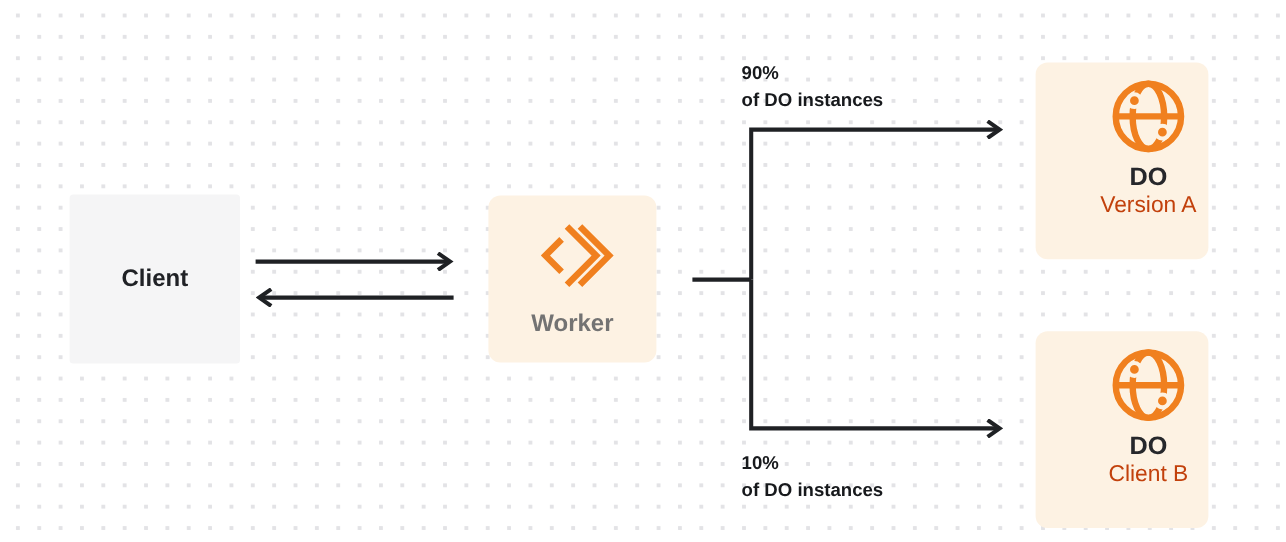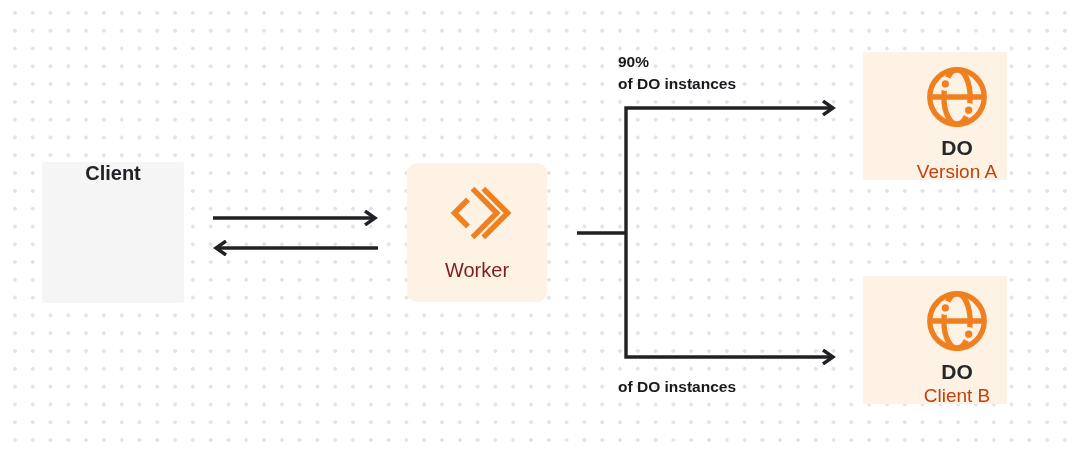--- a/index.html
+++ b/index.html
@@ -11,31 +11,31 @@
     background-image:radial-gradient(circle,#e3e3e6 1.7px,transparent 1.9px);
     background-size:17.8px 17.8px;
     background-position:6px 4px;
     font-family:"Liberation Sans",sans-serif;
     color:#1f2124;
   }
   .connectors{position:absolute;left:0;top:0;}
   .connectors line,.connectors path{stroke:#1f2124;stroke-width:3.4;fill:none;stroke-linejoin:miter;}
   .node{position:absolute;display:flex;flex-direction:column;align-items:center;box-sizing:border-box;}
   .node-client{
-    left:42px;top:162px;width:142px;height:141px;
-    background:#f5f5f6;border-radius:3px;justify-content:flex-start;
+    left:58px;top:162px;width:142px;height:141px;
+    background:#f5f5f6;border-radius:3px;justify-content:center;
   }
   .node-client .node-label{font-size:20px;font-weight:700;color:#202226;}
   .node-worker{
     left:407px;top:163px;width:140px;height:139px;
     background:#fdf2e3;border-radius:10px;padding-top:13px;
   }
-  .node-worker .node-label{font-size:20px;font-weight:400;color:#7f1d1d;margin-top:9px;}
+  .node-worker .node-label{font-size:20px;font-weight:700;color:#737373;margin-top:9px;}
   .node-do{
-    width:144px;height:128px;background:#fdf2e3;border-radius:0;padding-top:10px;padding-left:44px;
+    width:144px;height:164px;background:#fdf2e3;border-radius:10px;padding-top:10px;padding-left:44px;
   }
   .node-do-a{left:863px;top:52px;}
   .node-do-b{left:863px;top:276px;}
   .do-title{font-size:21px;font-weight:700;color:#26272b;margin-top:4px;line-height:24px;}
   .do-version{font-size:19px;font-weight:400;color:#c2410c;line-height:23px;}
   .route-label{
     position:absolute;left:618px;width:200px;text-align:left;
     font-size:15.5px;font-weight:600;line-height:21.5px;color:#17191c;
   }
   .route-label-top{top:51px;}
@@ -59,20 +59,21 @@
     <path d="M626,233 L626,108 L832,108" marker-end="url(#ah)"></path>
     <path d="M626,233 L626,357 L832,357" marker-end="url(#ah)"></path>
   </svg>
 
   <div class="route-label route-label-top">
     <div>90%</div>
     <div>of DO instances</div>
   </div>
 
   <div class="route-label route-label-bottom">
+    <div>10%</div>
     <div>of DO instances</div>
   </div>
 
   <div class="node node-client">
     <span class="node-label">Client</span>
   </div>
 
   <div class="node node-worker">
     <span class="icon">
       <svg width="72" height="74" viewBox="0 0 80 80" fill="none">

